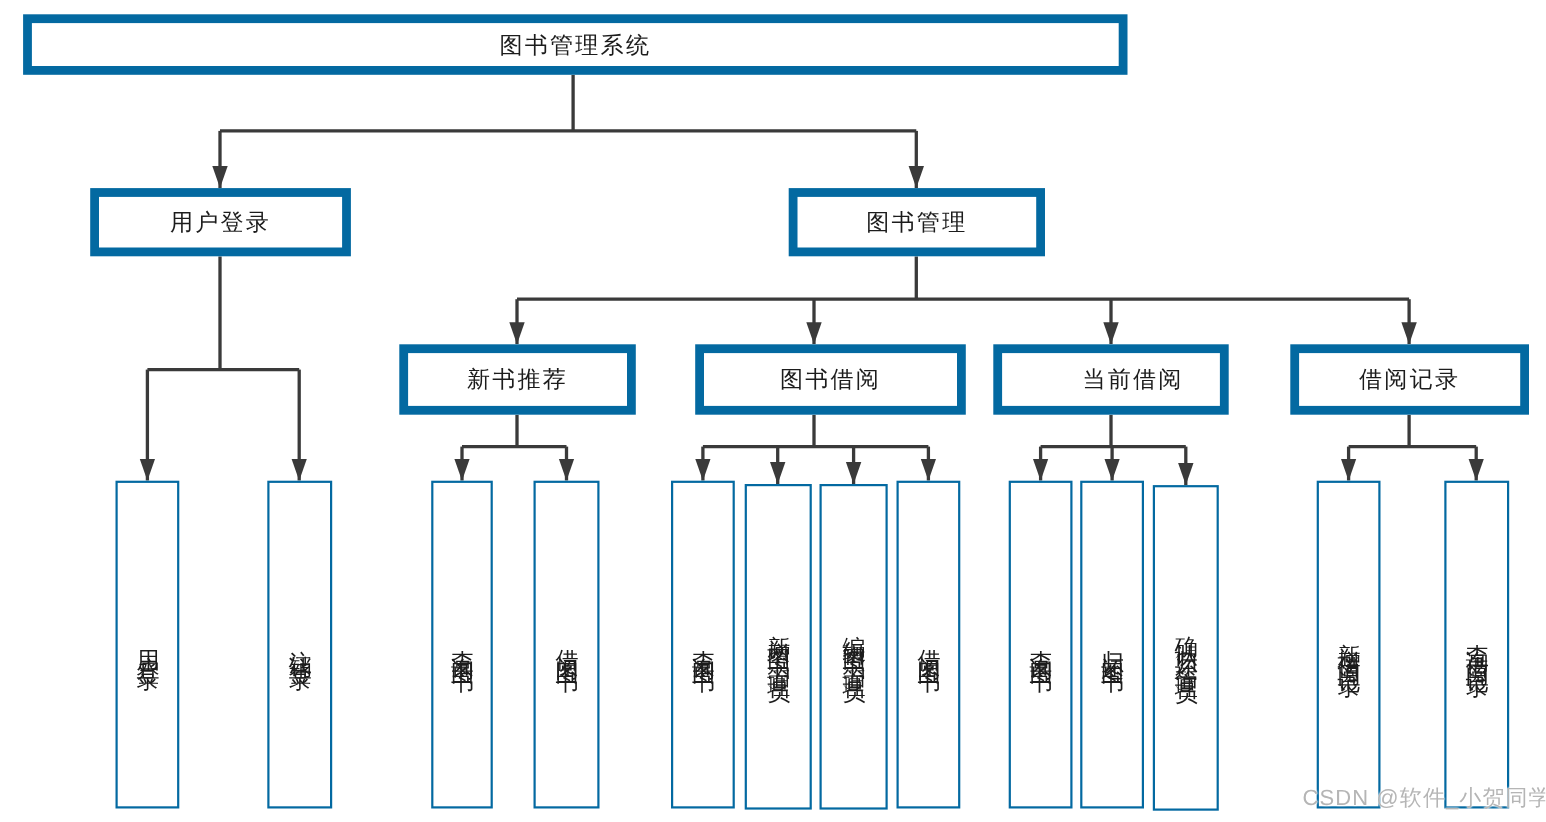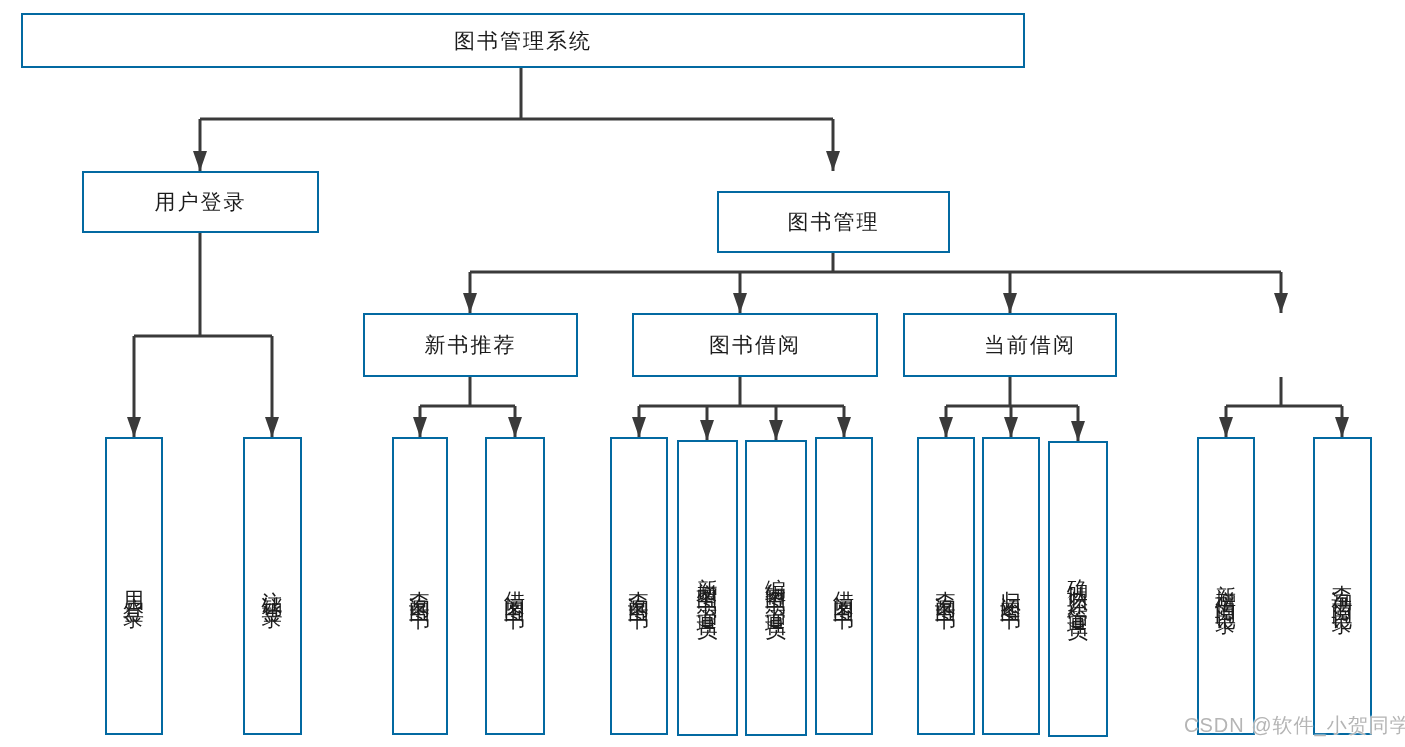--- a/index.html
+++ b/index.html
@@ -14,21 +14,21 @@
   }
   .connectors {
     position: absolute;
     left: 0; top: 0;
     width: 1405px; height: 747px;
     pointer-events: none;
   }
   .node {
     position: absolute;
     background: #ffffff;
-    border: 2px solid #0369a1;
+    border: 8px solid #0369a1;
     display: flex;
     align-items: center;
     justify-content: center;
     color: #1c1c1c;
     z-index: 2;
   }
   .h-node {
     font-size: 21px;
     letter-spacing: 2px;
     white-space: nowrap;
@@ -98,25 +98,26 @@
 
       <path d="M1281,377 V406 M1226,406 H1342"></path>
       <line x1="1226" y1="406" x2="1226" y2="437" marker-end="url(#arrowhead)"></line>
       <line x1="1342" y1="406" x2="1342" y2="437" marker-end="url(#arrowhead)"></line>
     </g>
   </svg>
 
   <div class="node h-node" style="left:21px; top:13px; width:1004px; height:55px;">图书管理系统</div>
 
   <div class="node h-node" style="left:82px; top:171px; width:237px; height:62px;">用户登录</div>
-  <div class="node h-node" style="left:717px; top:171px; width:233px; height:62px;margin-top:20px;">图书管理</div>
+  <div class="node h-node" style="left:717px; top:171px; width:233px; height:62px;">图书管理</div>
 
   <div class="node h-node" style="left:363px; top:313px; width:215px; height:64px;text-align:right;">新书推荐</div>
   <div class="node h-node" style="left:632px; top:313px; width:246px; height:64px;">图书借阅</div>
   <div class="node h-node" style="left:903px; top:313px; width:214px; height:64px;padding-left:40px;">当前借阅</div>
+  <div class="node h-node" style="left:1173px; top:313px; width:217px; height:64px;">借阅记录</div>
 
   <div class="node v-node" style="left:105px; top:437px; width:58px; height:298px;">用户登录</div>
   <div class="node v-node" style="left:243px; top:437px; width:59px; height:298px;">注销登录</div>
 
   <div class="node v-node" style="left:392px; top:437px; width:56px; height:298px;">查询图书</div>
   <div class="node v-node" style="left:485px; top:437px; width:60px; height:298px;">借阅图书</div>
 
   <div class="node v-node" style="left:610px; top:437px; width:58px; height:298px;">查询图书</div>
   <div class="node v-node" style="left:677px; top:440px; width:61px; height:296px;">新增图书（管理员）</div>
   <div class="node v-node" style="left:745px; top:440px; width:62px; height:296px;">编辑图书（管理员）</div>

